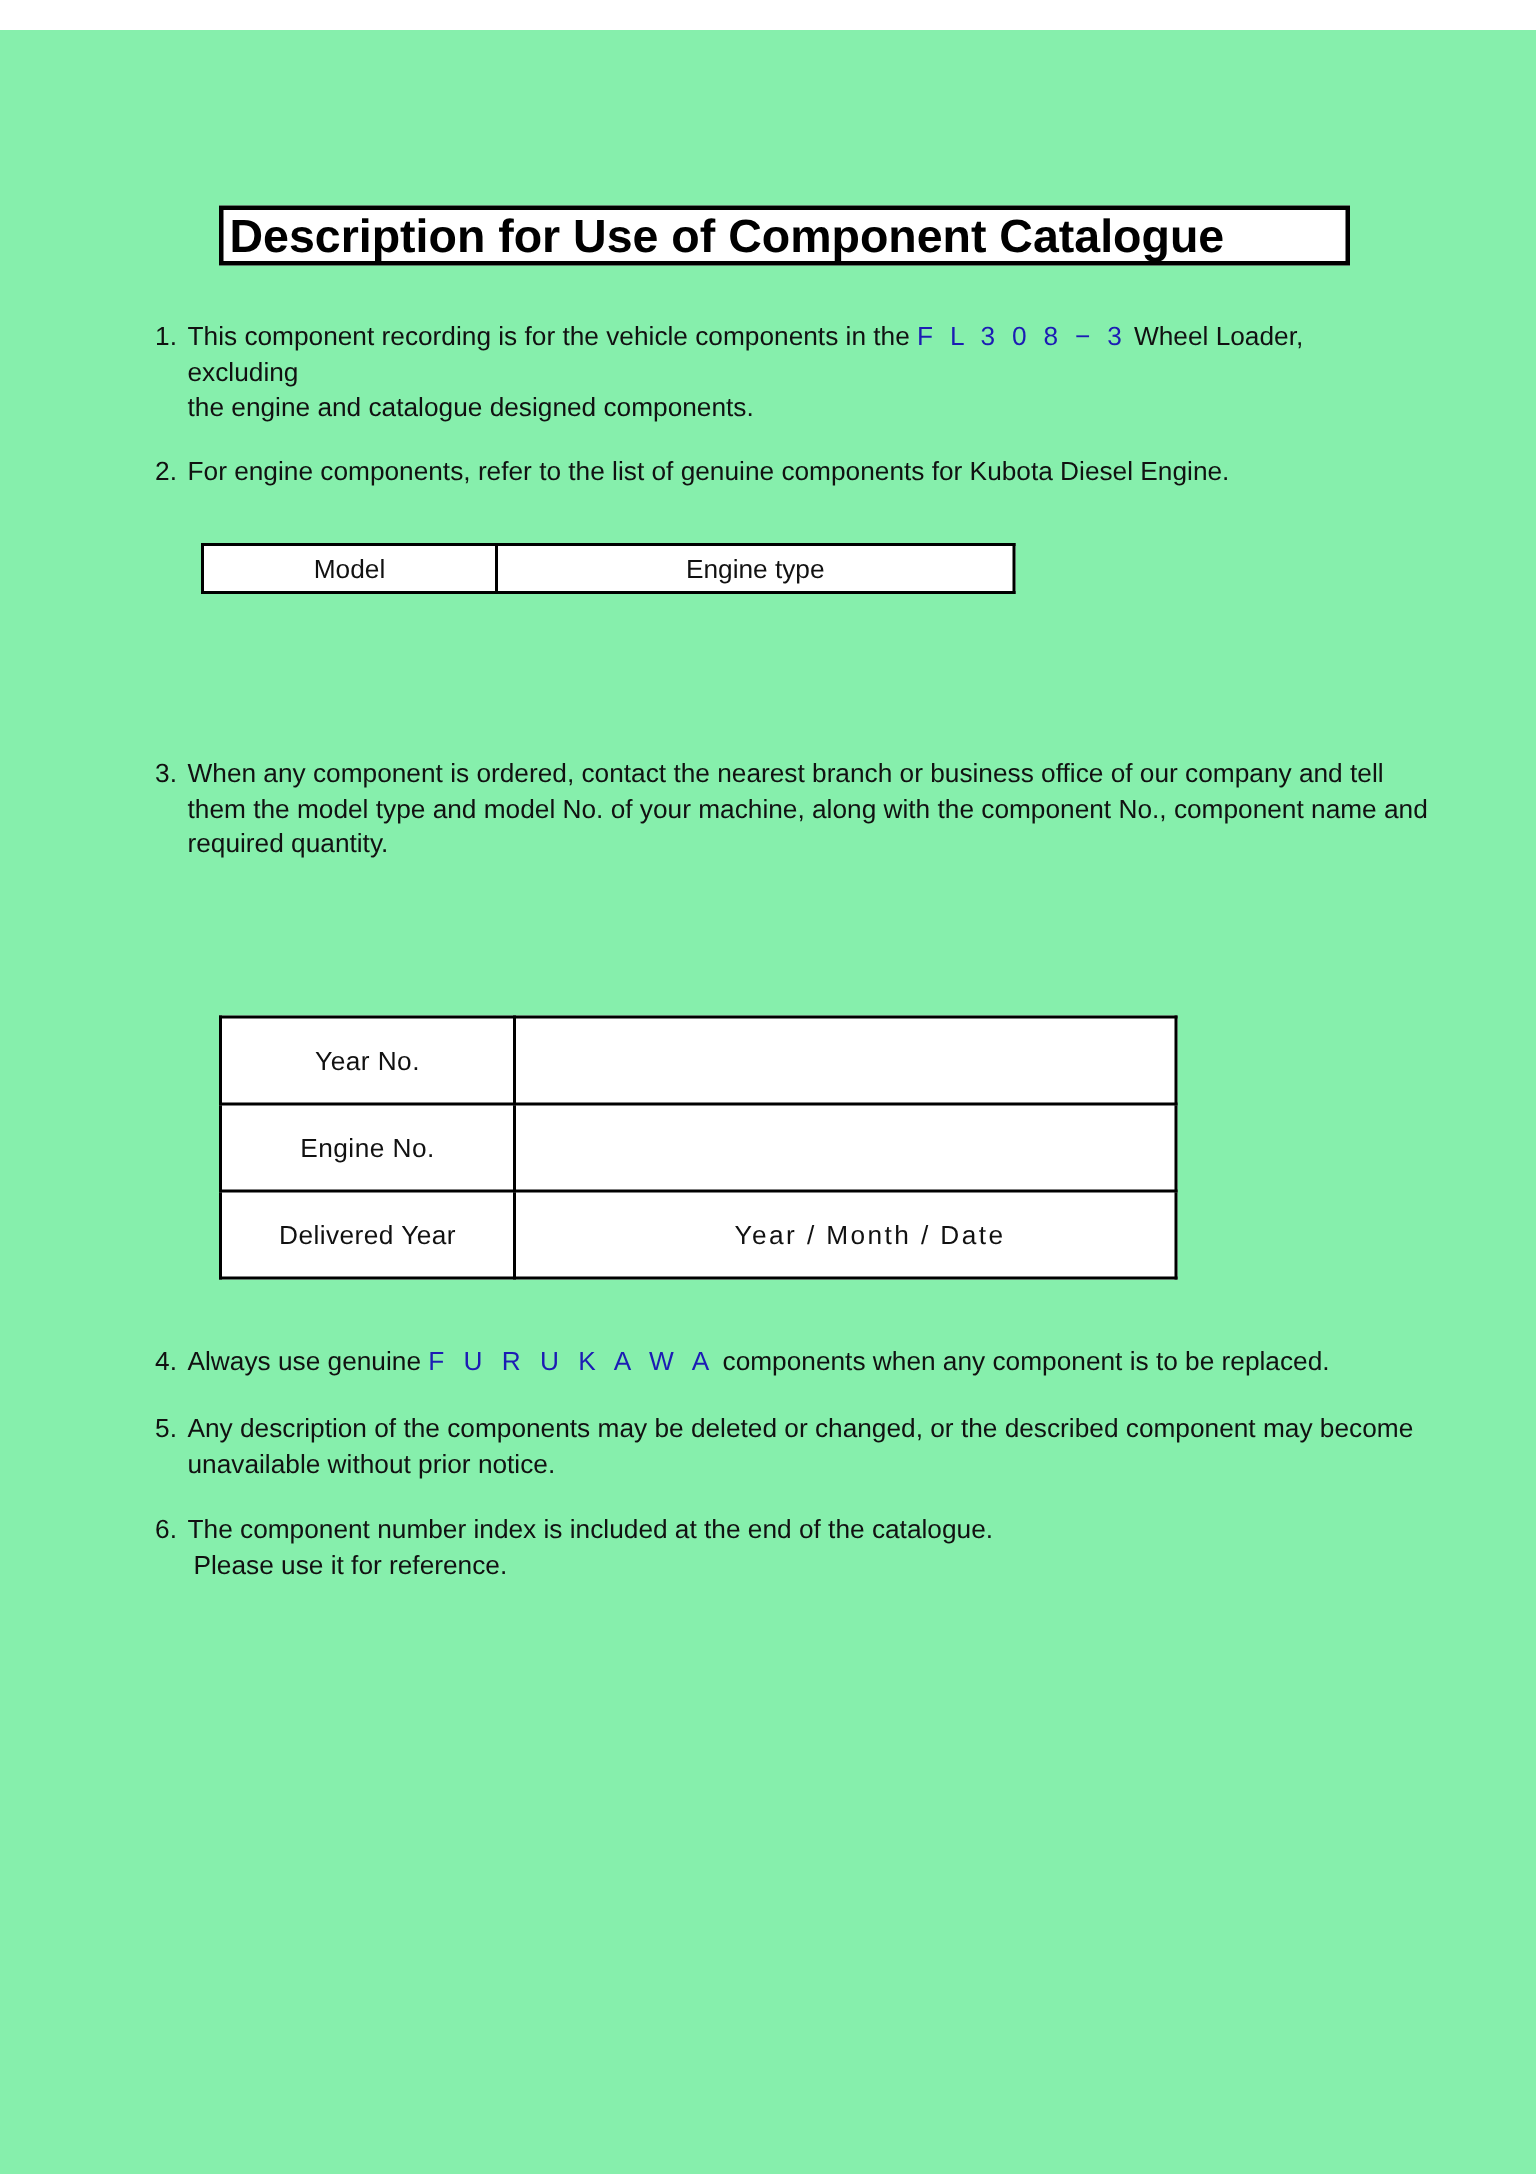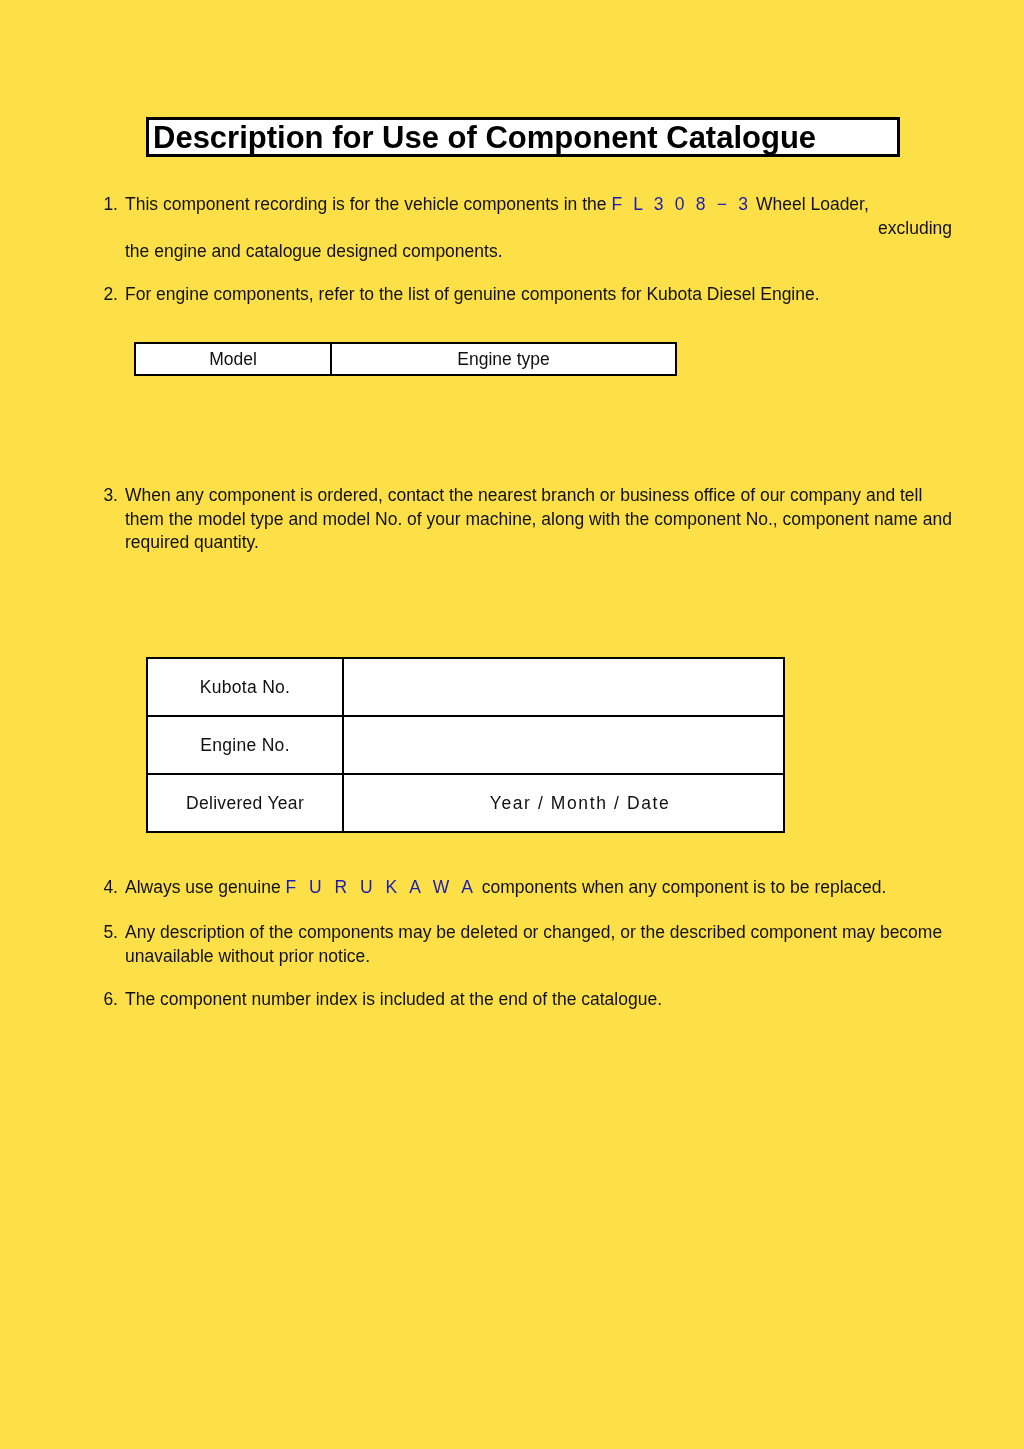--- a/index.html
+++ b/index.html
@@ -13,21 +13,22 @@
     height: 1449px;
     position: relative;
     font-family: "Liberation Sans", "DejaVu Sans", sans-serif;
     color: #000000;
     overflow: hidden;
   }
 
   .page {
     position: absolute;
     inset: 0;
-    background: #fde047;
+    background: #86efac;
+    margin-top: 20px;
   }
 
   
   .title-box {
     position: absolute;
     left: 146px;
     top: 117px;
     width: 754px;
     height: 40px;
     border: 3px solid #000000;
@@ -81,21 +82,21 @@
   }
   .spaced {
     letter-spacing: 3.2px;
   }
   .spaced-wide {
     letter-spacing: 4px;
   }
 
   
   #item1 { left: 92px; top: 193px; width: 860px; }
-  #item1 .line2 { display: block; text-align: right; }
+  #item1 .line2 { display: block; }
   #item1 .line3 { display: block; }
   #item2 { left: 92px; top: 283px; width: 860px; }
   #item3 { left: 92px; top: 484px; width: 870px; }
   #item3p { left: 118px; top: 573px; width: 845px; }
   #item4 { left: 92px; top: 876px; width: 880px; }
   #item5 { left: 92px; top: 921px; width: 860px; }
   #item6 { left: 92px; top: 988px; width: 860px; }
   #item6 .line2 { display: block; margin-left: 4px; }
 
   
@@ -181,21 +182,21 @@
 
   <div class="item" id="item3">
     <span class="num">3.</span>
     <span class="body">When any component is ordered, contact the nearest branch or business office of our company and tell them the model type and model No. of your machine, along with the component No., component name and required quantity.</span>
   </div>
 
 
   <table class="doc-table" id="table-record">
     <tbody>
       <tr>
-        <td class="c-label label-spaced">Kubota  No.</td>
+        <td class="c-label label-spaced">Year  No.</td>
         <td class="c-value"></td>
       </tr>
       <tr>
         <td class="c-label label-spaced">Engine No.</td>
         <td class="c-value"></td>
       </tr>
       <tr>
         <td class="c-label label-spaced">Delivered Year</td>
         <td class="c-value value-spaced">Year  /  Month  /  Date</td>
       </tr>
@@ -213,16 +214,17 @@
 
   <div class="item" id="item5">
     <span class="num">5.</span>
     <span class="body">Any description of the components may be deleted or changed, or the described component may become unavailable without prior notice.</span>
   </div>
 
   <div class="item" id="item6">
     <span class="num">6.</span>
     <span class="body">
       <span>The component number index is included at the end of the catalogue.</span>
+      <span class="line2">Please use it for reference.</span>
     </span>
   </div>
 
 </div>
 
 </body></html>

